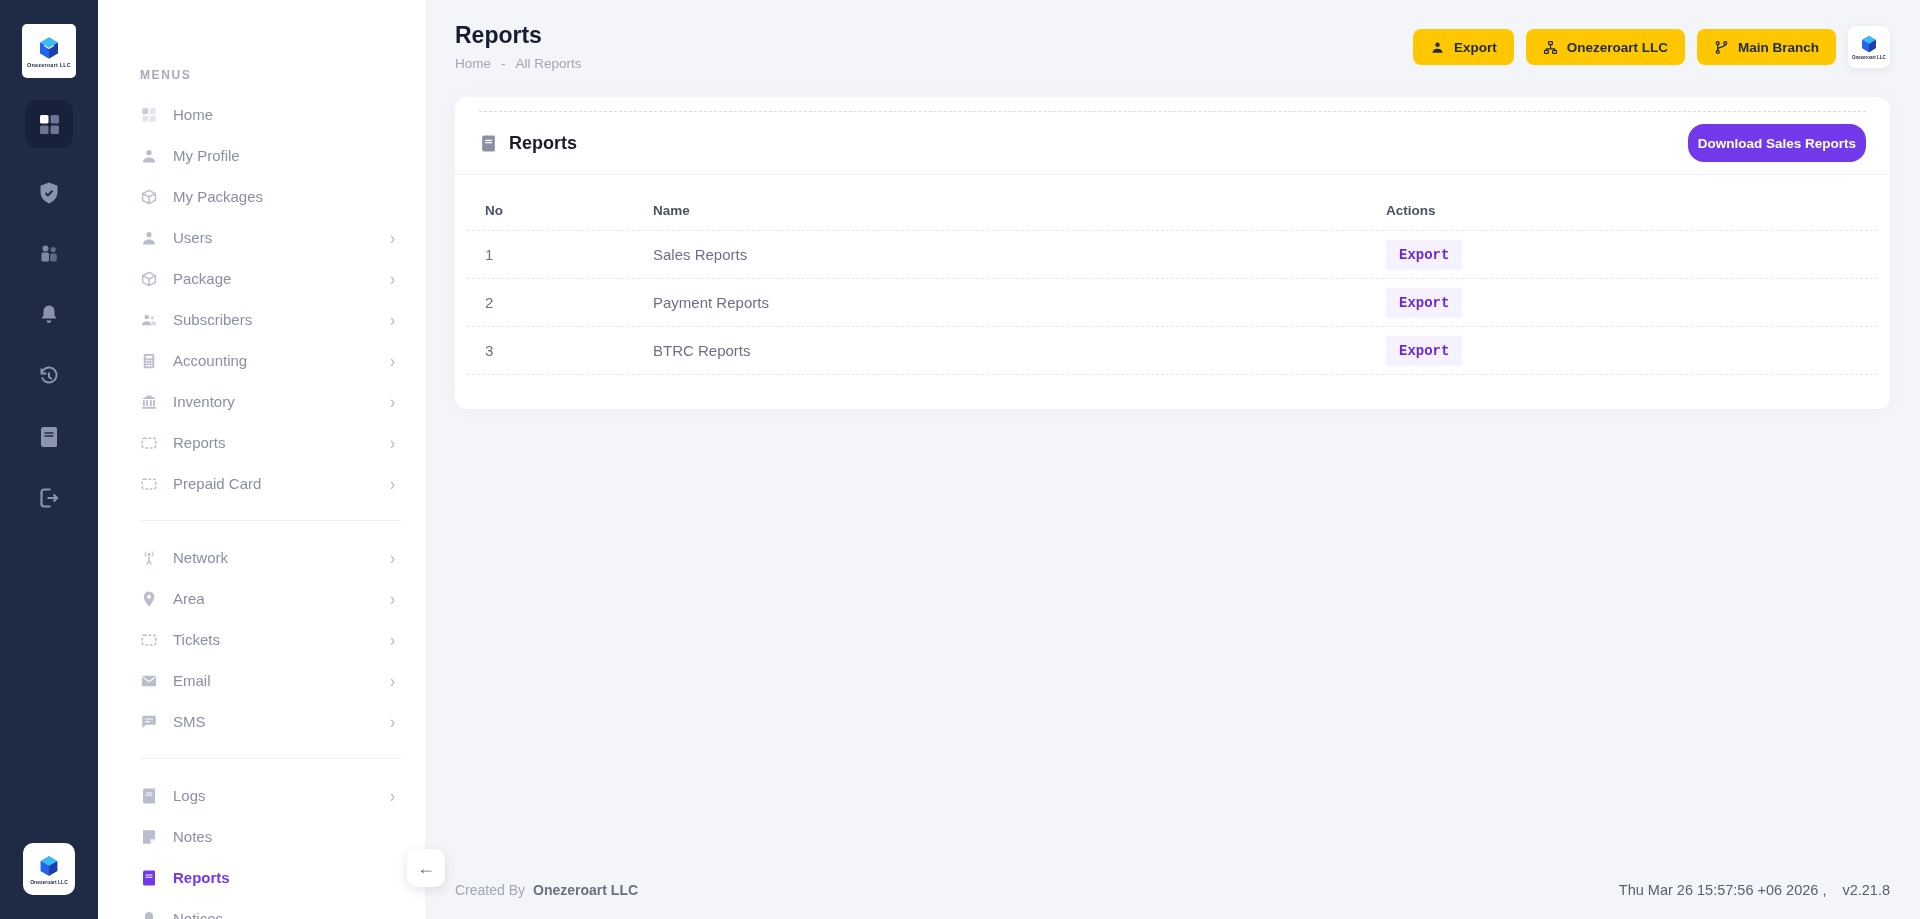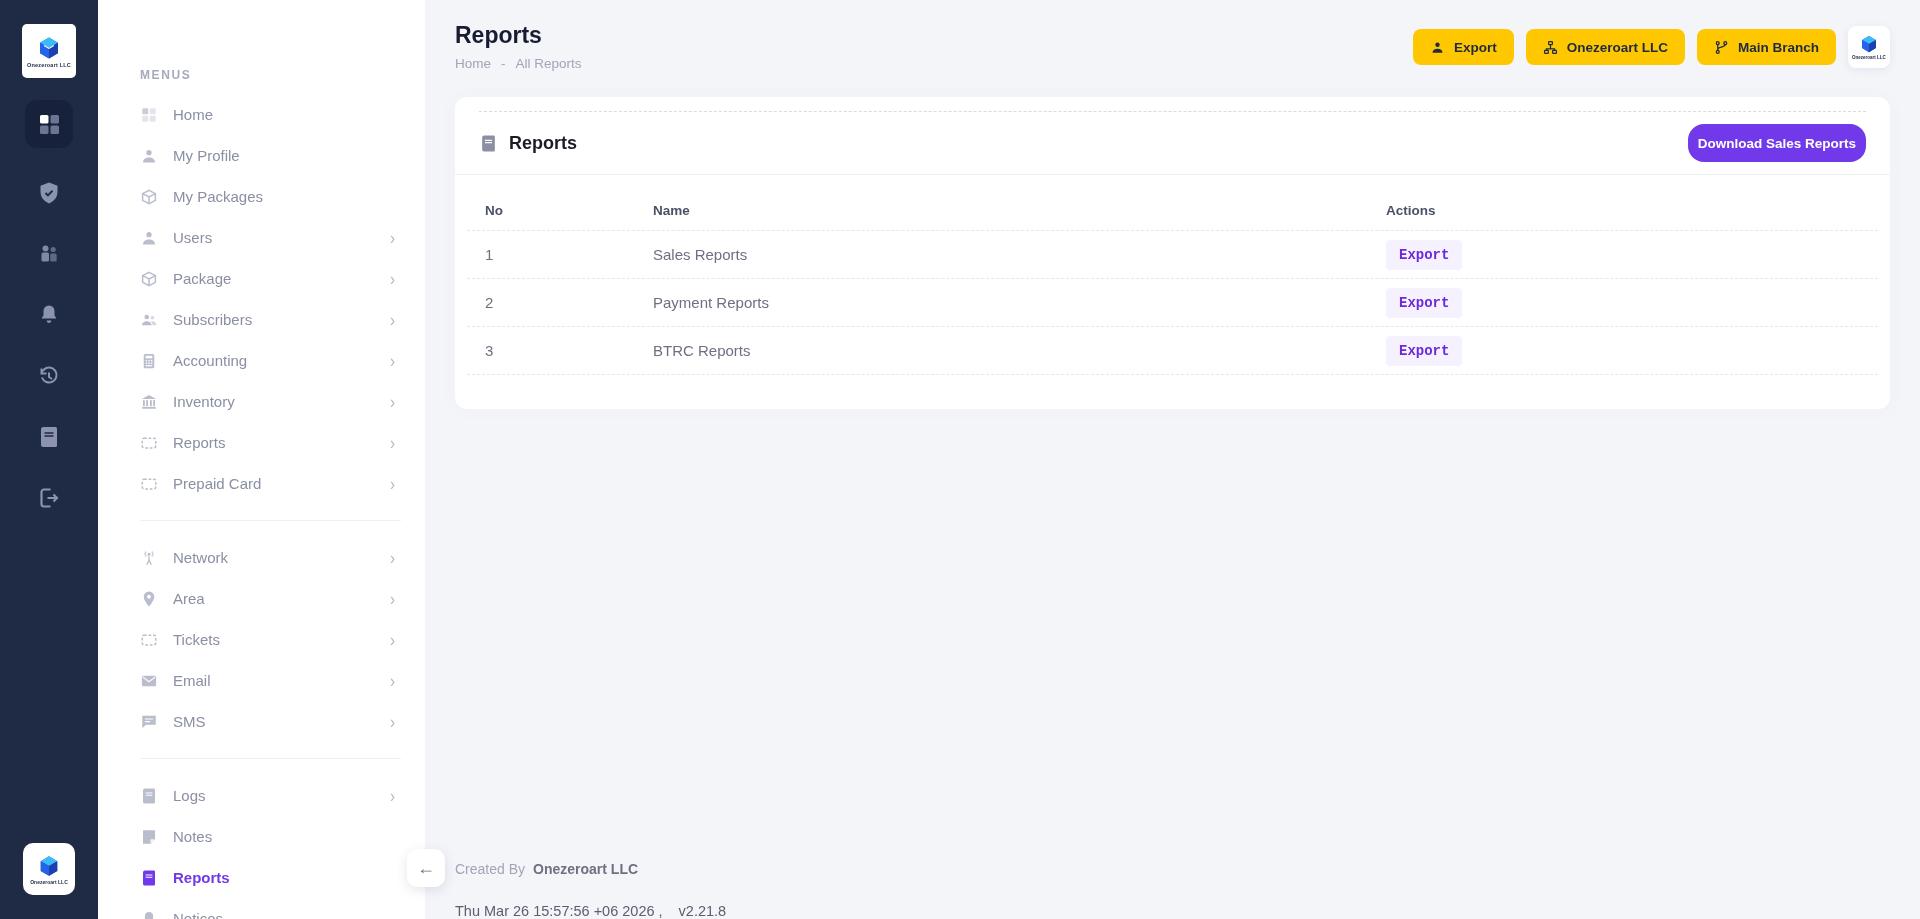--- a/index.html
+++ b/index.html
@@ -111,21 +111,21 @@
   .c-name { flex:1; }
   .c-actions { width:492px; }
   .t-head > div { font-size:13.5px; font-weight:700; color:#4b5166; }
   .t-body-row > div { font-size:15px; color:#6c7080; }
   .export-chip {
     display:inline-block; background:#f6f1fe; color:#6d28d9; font-weight:700;
     font-size:14px; padding:7px 13px; border-radius:4px; border:none; font-family:Liberation Mono, monospace; cursor:pointer;
   }
 
   
-  .footer { margin-top:auto; height:58px; display:flex; align-items:flex-start; justify-content:space-between;flex-direction:column; }
+  .footer { margin-top:auto; height:58px; display:flex; align-items:center; justify-content:space-between; }
   .footer-left { font-size:14px; color:#a1a5b7; display:flex; gap:8px; align-items:baseline; }
   .footer-left .creator { color:#6c7080; font-weight:700; }
   .footer-right { font-size:14.5px; color:#5a6070; font-weight:500; display:flex; gap:16px; }
 </style>
 </head>
 <body>
 
 <div class="rail">
   <div class="rail-logo">
     <svg viewBox="0 0 32 32">

